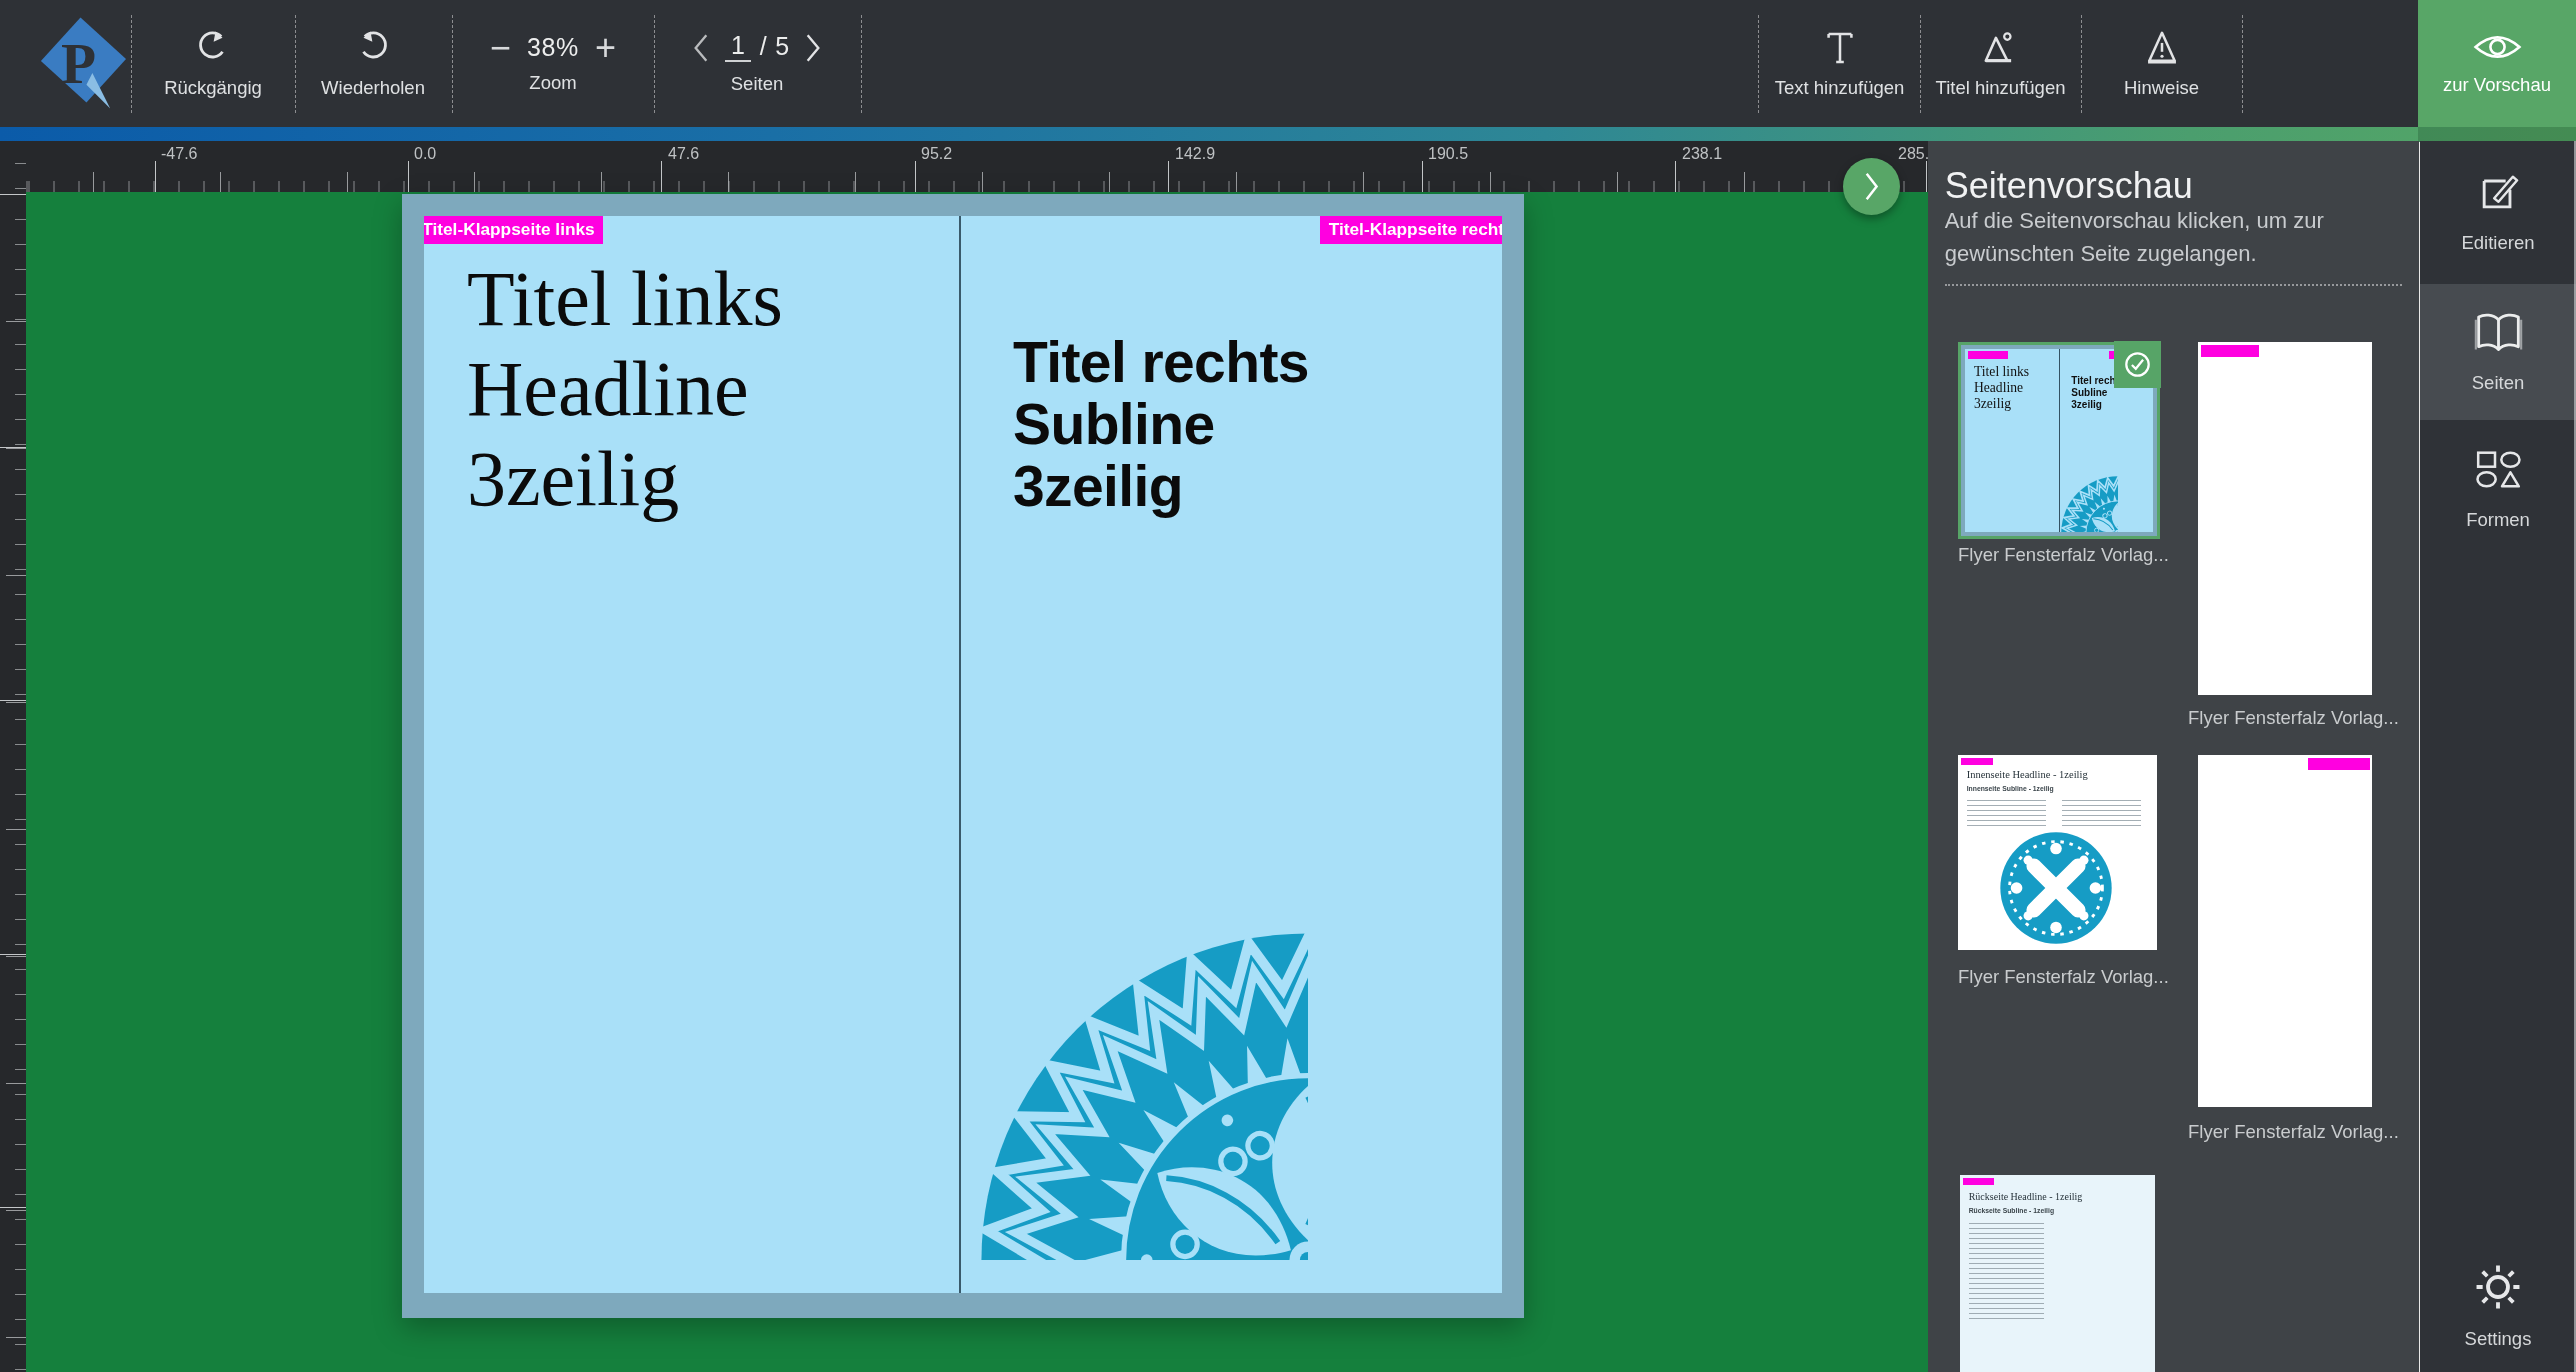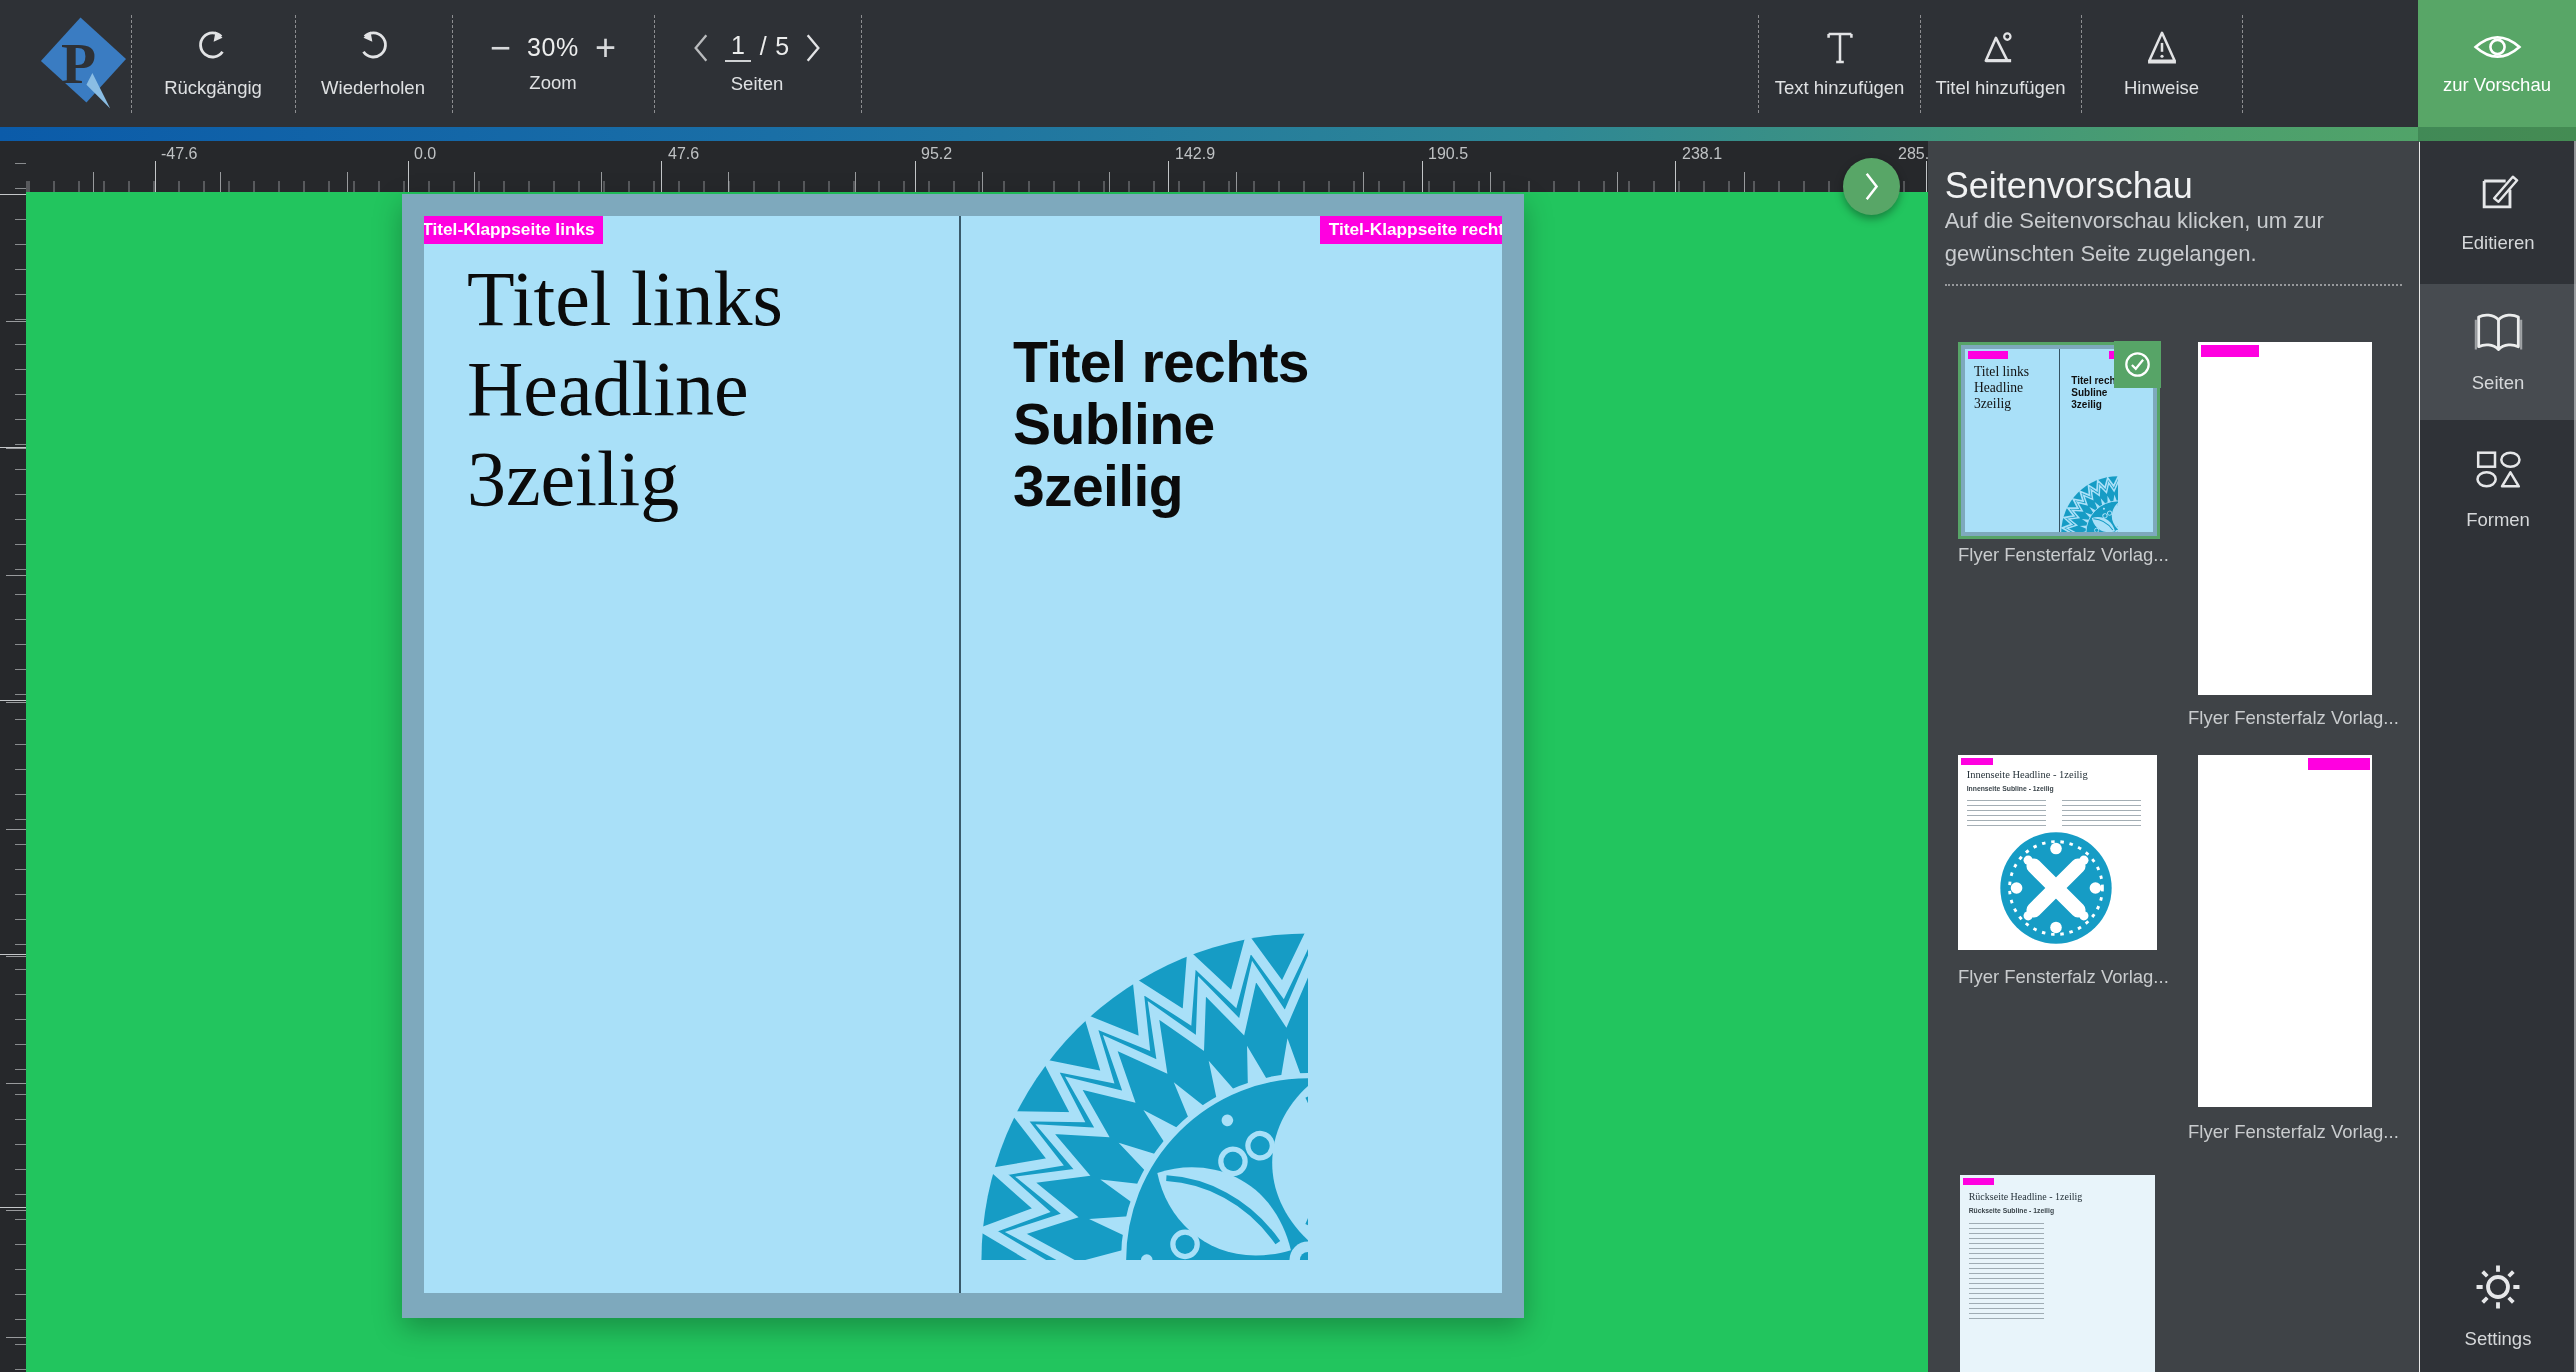--- a/index.html
+++ b/index.html
@@ -23,21 +23,21 @@
   .greenbtn{position:absolute;left:2418px;top:0;width:158px;height:127px;background:#58a667;
             display:flex;flex-direction:column;align-items:center;justify-content:center;gap:11px;cursor:pointer}
   .greenbtn .lab{font-size:18.5px;color:#fff}
 
   
   .grad{position:absolute;left:0;top:127px;width:2576px;height:15px;
         background:linear-gradient(90deg,#0b5ba9 0%,#1a6fa6 30%,#2e8795 60%,#4b9e6e 85%,#55a765 100%)}
   .grad-dim{position:absolute;left:2418px;top:127px;width:158px;height:15px;background:rgba(20,60,30,.25)}
 
   
-  .workspace{position:absolute;left:0;top:141px;width:1928px;height:1231px;background:#22c55e;overflow:hidden}
+  .workspace{position:absolute;left:0;top:141px;width:1928px;height:1231px;background:#15803d;overflow:hidden}
   .hruler{position:absolute;left:26px;top:0;width:1902px;height:51px;background:#26282b;overflow:hidden}
   .hruler .minor{position:absolute;left:0;right:0;bottom:0;height:11px;
       background:repeating-linear-gradient(90deg,rgba(190,193,195,.65) 0 1.2px,transparent 1.2px 25px);
       background-position:2.5px 0}
   .hruler .mid{position:absolute;left:0;right:0;bottom:0;height:20px;
       background:repeating-linear-gradient(90deg,rgba(190,193,195,.75) 0 1.2px,transparent 1.2px 127px);
       background-position:-60px 0}
   .htick{position:absolute;bottom:0;width:1.2px;height:31px;background:#c3c6c8}
   .hlab{position:absolute;top:3.7px;font-size:16px;color:#bfc2c4;white-space:nowrap}
   .vruler{position:absolute;left:0;top:0;width:26px;height:1231px;background:#26282b;overflow:hidden}
@@ -223,21 +223,21 @@
           <path d="M34 4 L45 14 L31 20 Z" fill="#e2e3e5"></path>
         </svg>
       </span>
       <span class="lab">Wiederholen</span>
     </div>
     <div class="vsep" style="left:452px"></div>
 
     <div class="tbitem" style="left:452px;width:202px">
       <span class="zoomrow">
         <span class="sign" style="font-size:36px;line-height:25px">−</span>
-        <span class="zval">30%</span>
+        <span class="zval">38%</span>
         <span class="sign" style="font-size:36px;line-height:25px">+</span>
       </span>
       <span class="lab">Zoom</span>
     </div>
     <div class="vsep" style="left:654px"></div>
 
     <div class="tbitem" style="left:654px;width:206px">
       <span class="pagerow">
         <span>
           <svg viewBox="0 0 24 44" width="16" height="30">

